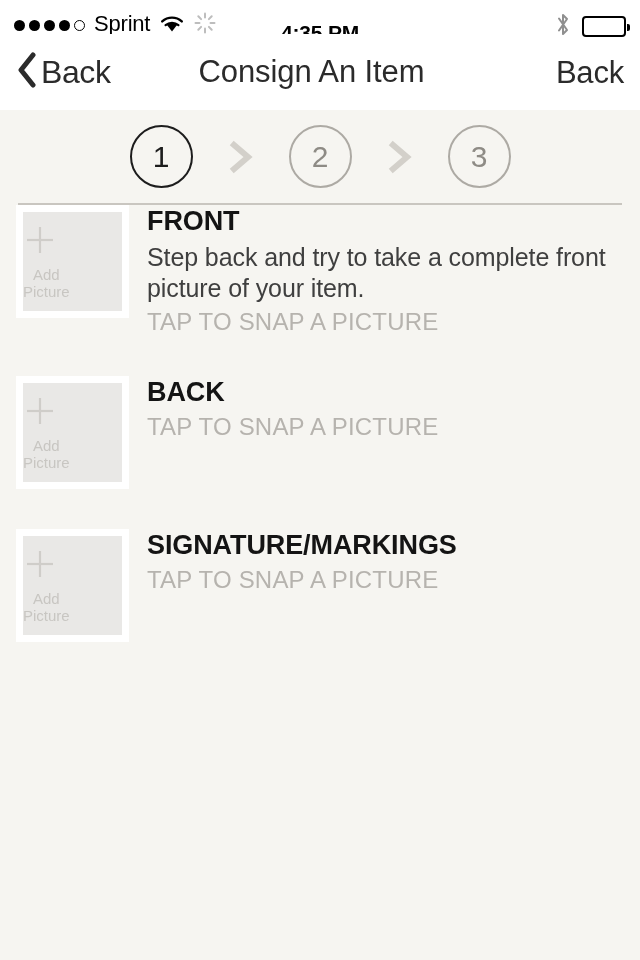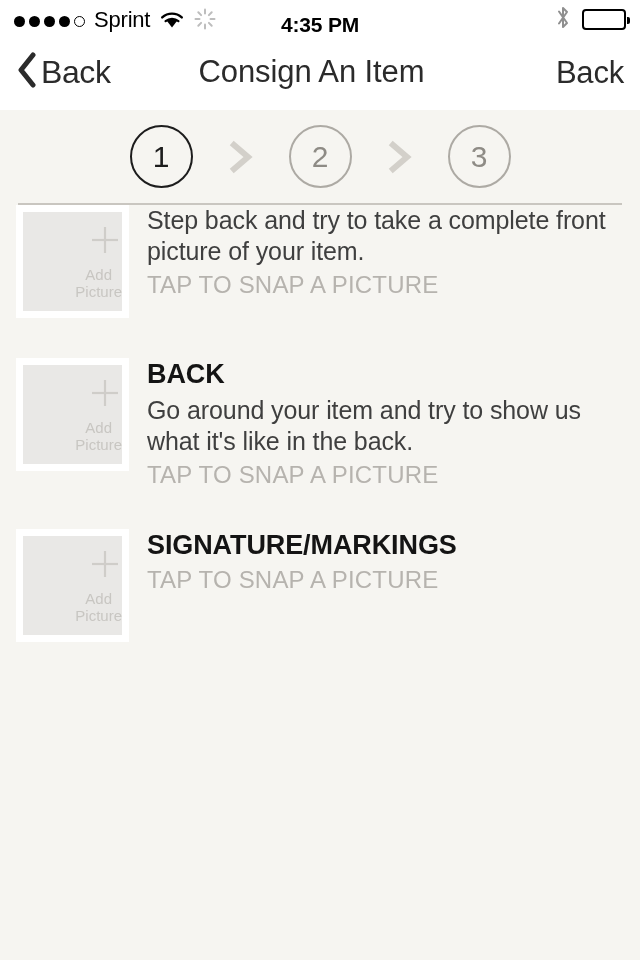--- a/index.html
+++ b/index.html
@@ -22,22 +22,22 @@
     height: 960px;
     background: #f6f5f1;
   }
 
   
   .status-bar {
     position: relative;
     height: 34px;
     background: #ffffff;
     display: flex;
-    align-items: flex-end;
-    padding: 0 14px;
+    align-items: flex-start;
+    padding: 12px 14px;
   }
 
   .status-left {
     display: flex;
     align-items: center;
     gap: 9px;
   }
 
   .signal-dots {
     display: flex;
@@ -66,21 +66,21 @@
     top: -1px;
   }
 
   .wifi-icon { display: block; }
   .spinner-icon { display: block; }
 
   .status-time {
     position: absolute;
     left: 0;
     right: 0;
-    top: 8px;
+    top: 16px;
     height: 34px;
     display: flex;
     align-items: center;
     justify-content: center;
     font-size: 21px;
     font-weight: bold;
     color: #000;
     letter-spacing: -0.2px;
     pointer-events: none;
   }
@@ -245,21 +245,21 @@
     background: #ffffff;
     padding: 7px;
   }
 
   .placeholder-inner {
     width: 100%;
     height: 100%;
     background: #e9e8e6;
     display: flex;
     flex-direction: column;
-    align-items: flex-end;
+    align-items: flex-start;
     justify-content: center;
   }
 
   .plus-icon {
     display: block;
     margin-bottom: 5px;
   }
 
   .placeholder-label {
     font-size: 15px;
@@ -396,20 +396,21 @@
               <line x1="4" y1="17" x2="30" y2="17" stroke="#cfcdc9" stroke-width="2.2"></line>
             </svg>
           </span>
           <div class="placeholder-label">
             <div>Add</div>
             <div>Picture</div>
           </div>
         </div>
       </div>
       <div class="row-body">
+        <div class="row-title">FRONT</div>
         <div class="row-desc">Step back and try to take a complete front picture of your item.</div>
         <div class="row-action">TAP TO SNAP A PICTURE</div>
       </div>
     </div>
 
     <div class="photo-row">
       <div class="placeholder">
         <div class="placeholder-inner">
           <span class="plus-icon">
             <svg width="34" height="34" viewBox="0 0 34 34">
@@ -418,21 +419,20 @@
             </svg>
           </span>
           <div class="placeholder-label">
             <div>Add</div>
             <div>Picture</div>
           </div>
         </div>
       </div>
       <div class="row-body">
         <div class="row-title">BACK</div>
-        <div class="row-desc">Go around your item and try to show us what it's like in the back.</div>
         <div class="row-action">TAP TO SNAP A PICTURE</div>
       </div>
     </div>
 
     <div class="photo-row">
       <div class="placeholder">
         <div class="placeholder-inner">
           <span class="plus-icon">
             <svg width="34" height="34" viewBox="0 0 34 34">
               <line x1="17" y1="4" x2="17" y2="30" stroke="#cfcdc9" stroke-width="2.2"></line>

